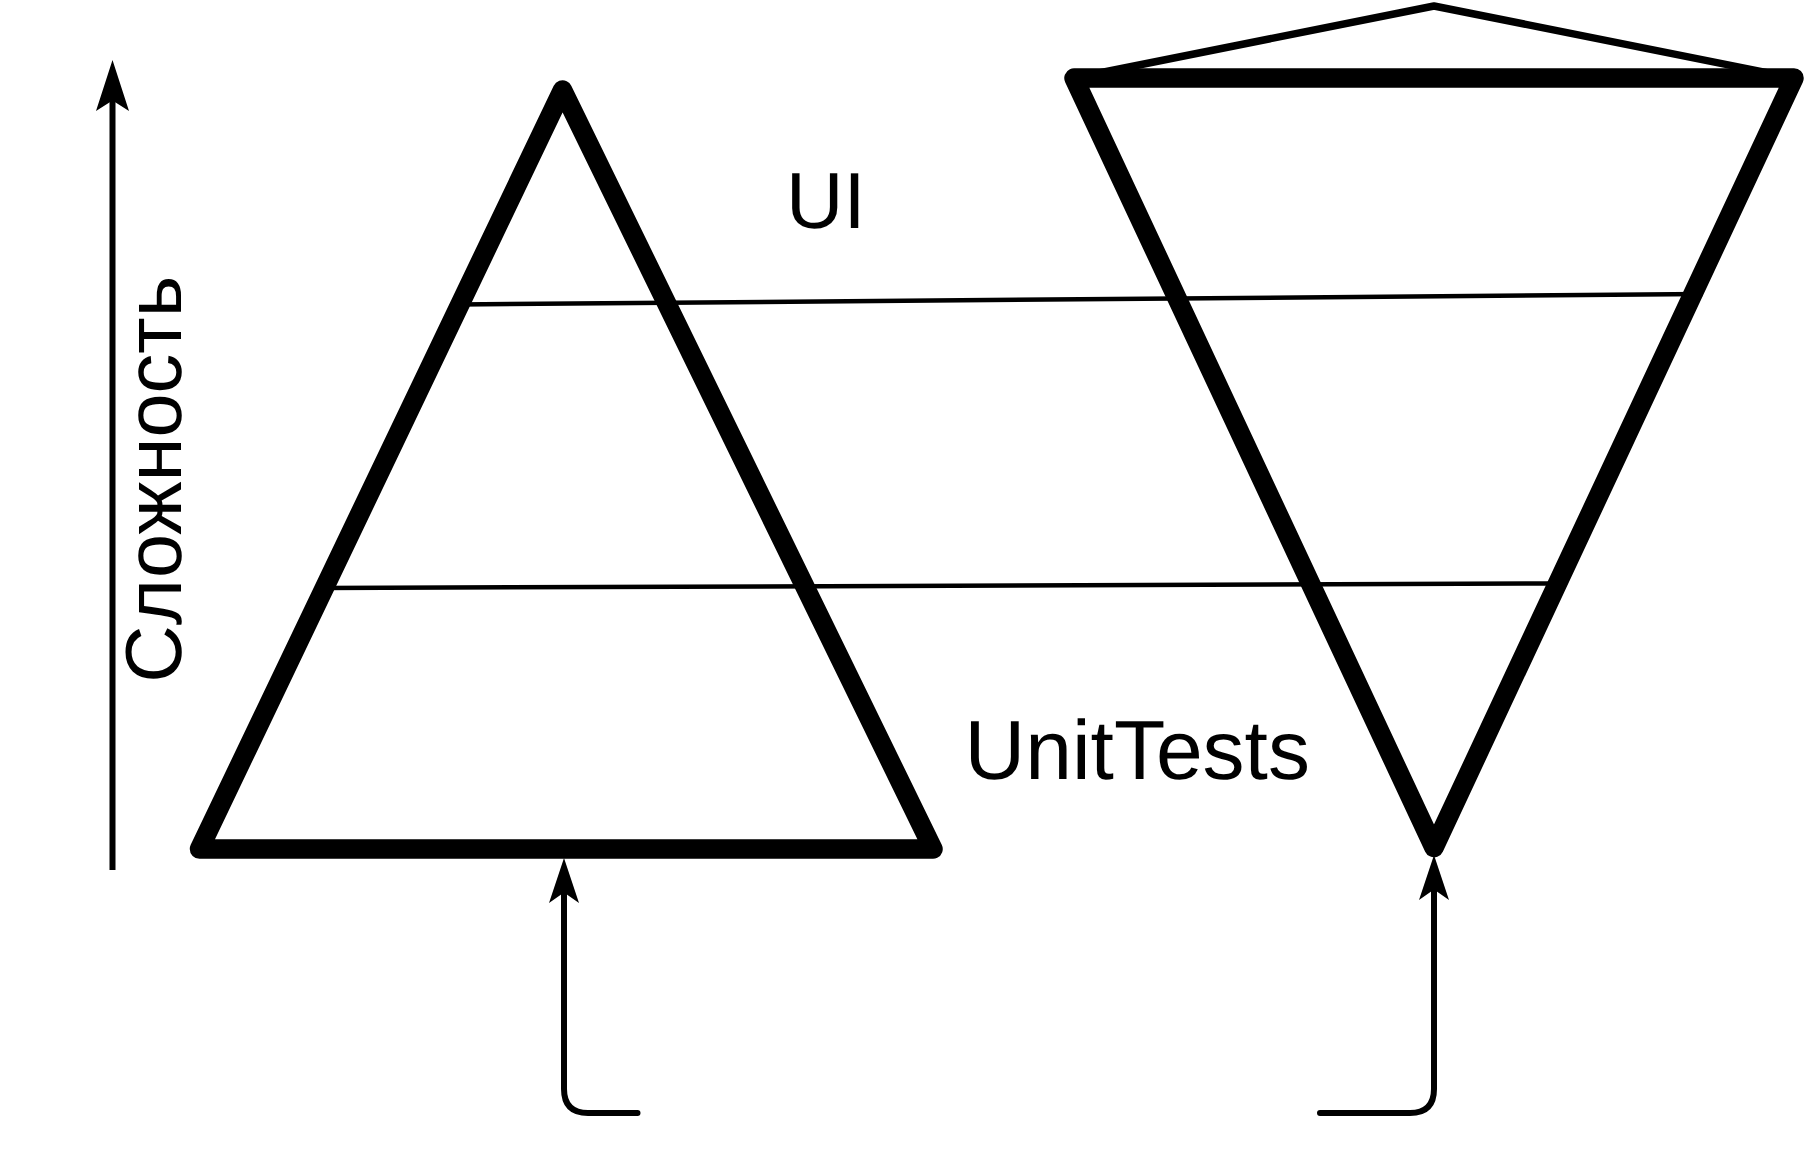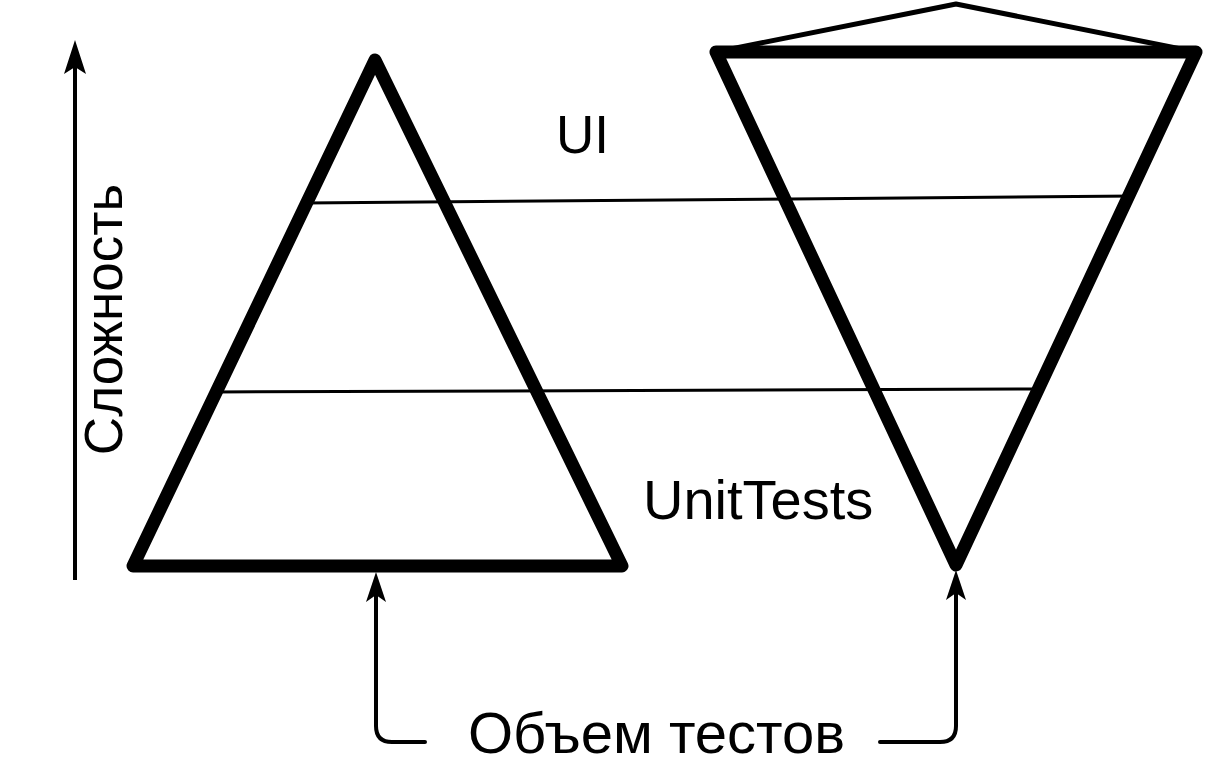--- a/index.html
+++ b/index.html
@@ -28,21 +28,21 @@
     display: block;
   }
   .lbl {
     position: absolute;
     white-space: nowrap;
     line-height: 1;
     color: #000000;
     font-family: "Liberation Sans", sans-serif;
     font-weight: 400;
   }
-  #label-ui        { left: 556px; top: 108px; font-size: 53px; }
+  #label-ui        { left: 524px; top: 108px; font-size: 53px; }
   #label-api       { left: 622px; top: 266px; font-size: 53px; }
   #label-unittests { left: 643px; top: 472px; font-size: 56px; }
   #label-volume    { left: 468px; top: 704px; font-size: 58px; }
   #label-complexity {
     left: -62px;
     top: 293px;
     width: 330px;
     text-align: center;
     font-size: 53px;
     transform: rotate(-90deg);
@@ -85,15 +85,14 @@
     </g>
   </svg>
 
   <div class="lbl" id="label-complexity">Сложность</div>
 
   <div class="lbl" id="label-ui">UI</div>
 
 
   <div class="lbl" id="label-unittests">UnitTests</div>
 
-  <div class="lbl" id="label-volume">Объем тестов</div>
 
 </div>
 
 </body></html>

